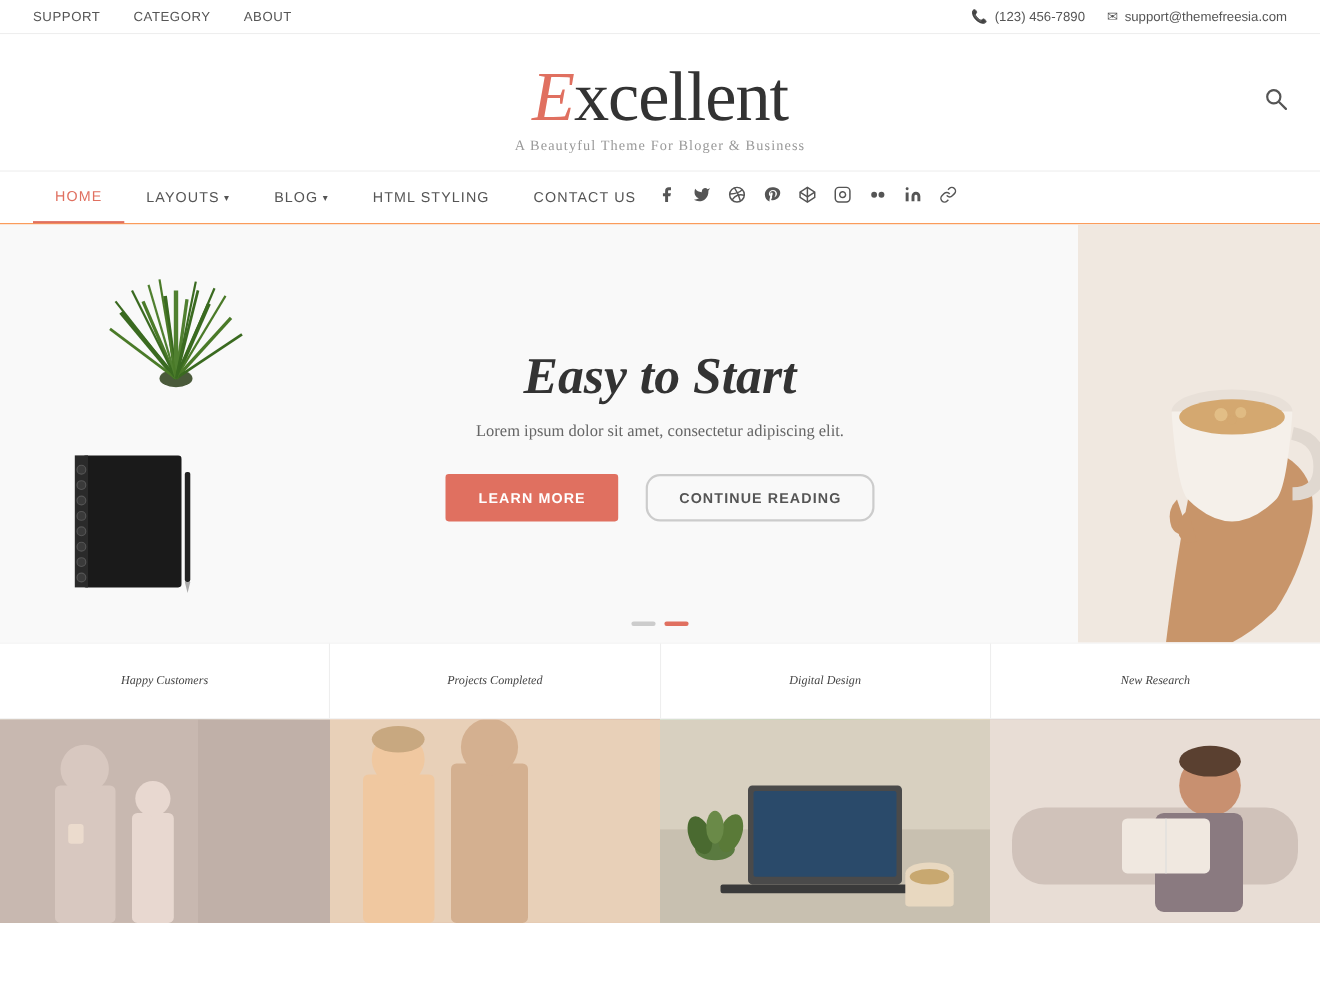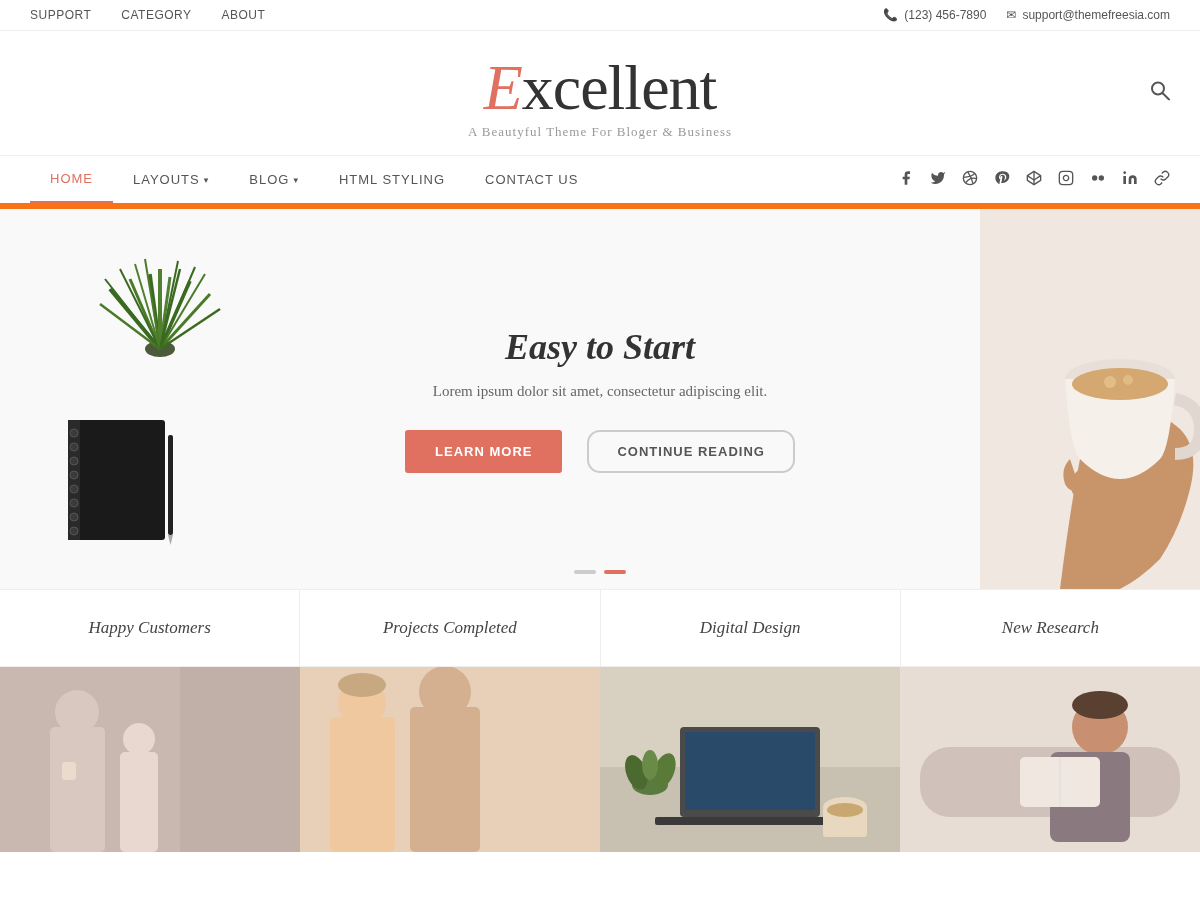--- a/index.html
+++ b/index.html
@@ -59,25 +59,25 @@
       top: 50%;
       transform: translateY(-50%);
       font-size: 20px;
       color: #555;
       cursor: pointer;
     }
 
     
     .main-nav {
       display: flex;
-      justify-content: space-between;
+      justify-content: flex-start;
       align-items: center;
       padding: 0 30px;
       border-top: 1px solid #eee;
-      border-bottom: 6px solid #f97316;
+      border-bottom: 1px solid #f97316;
     }
     .main-nav-left { display: flex; gap: 0; }
     .main-nav-left a {
       text-decoration: none;
       color: #555;
       font-size: 13px;
       letter-spacing: 1px;
       padding: 15px 20px;
       font-family: Arial, sans-serif;
       display: flex;
@@ -97,21 +97,21 @@
       display: flex;
       align-items: center;
       justify-content: center;
     }
     .hero-content {
       text-align: center;
       z-index: 2;
       position: relative;
     }
     .hero-title {
-      font-size: 36px;
+      font-size: 47px;
       font-style: italic;
       color: #333;
       margin-bottom: 15px;
     }
     .hero-desc {
       font-size: 15px;
       color: #666;
       margin-bottom: 30px;
       font-family: Liberation Serif, serif;
     }
@@ -197,21 +197,21 @@
     .stats-section {
       display: flex;
       border-top: 1px solid #eee;
       border-bottom: 1px solid #eee;
     }
     .stat-item {
       flex: 1;
       text-align: center;
       padding: 28px 20px;
       border-right: 1px solid #eee;
-      font-size: 17px;
+      font-size: 11px;
       font-style: italic;
       color: #444;
     }
     .stat-item:last-child { border-right: none; }
 
     
     .photos-grid {
       display: grid;
       grid-template-columns: repeat(4, 1fr);
       height: 185px;

